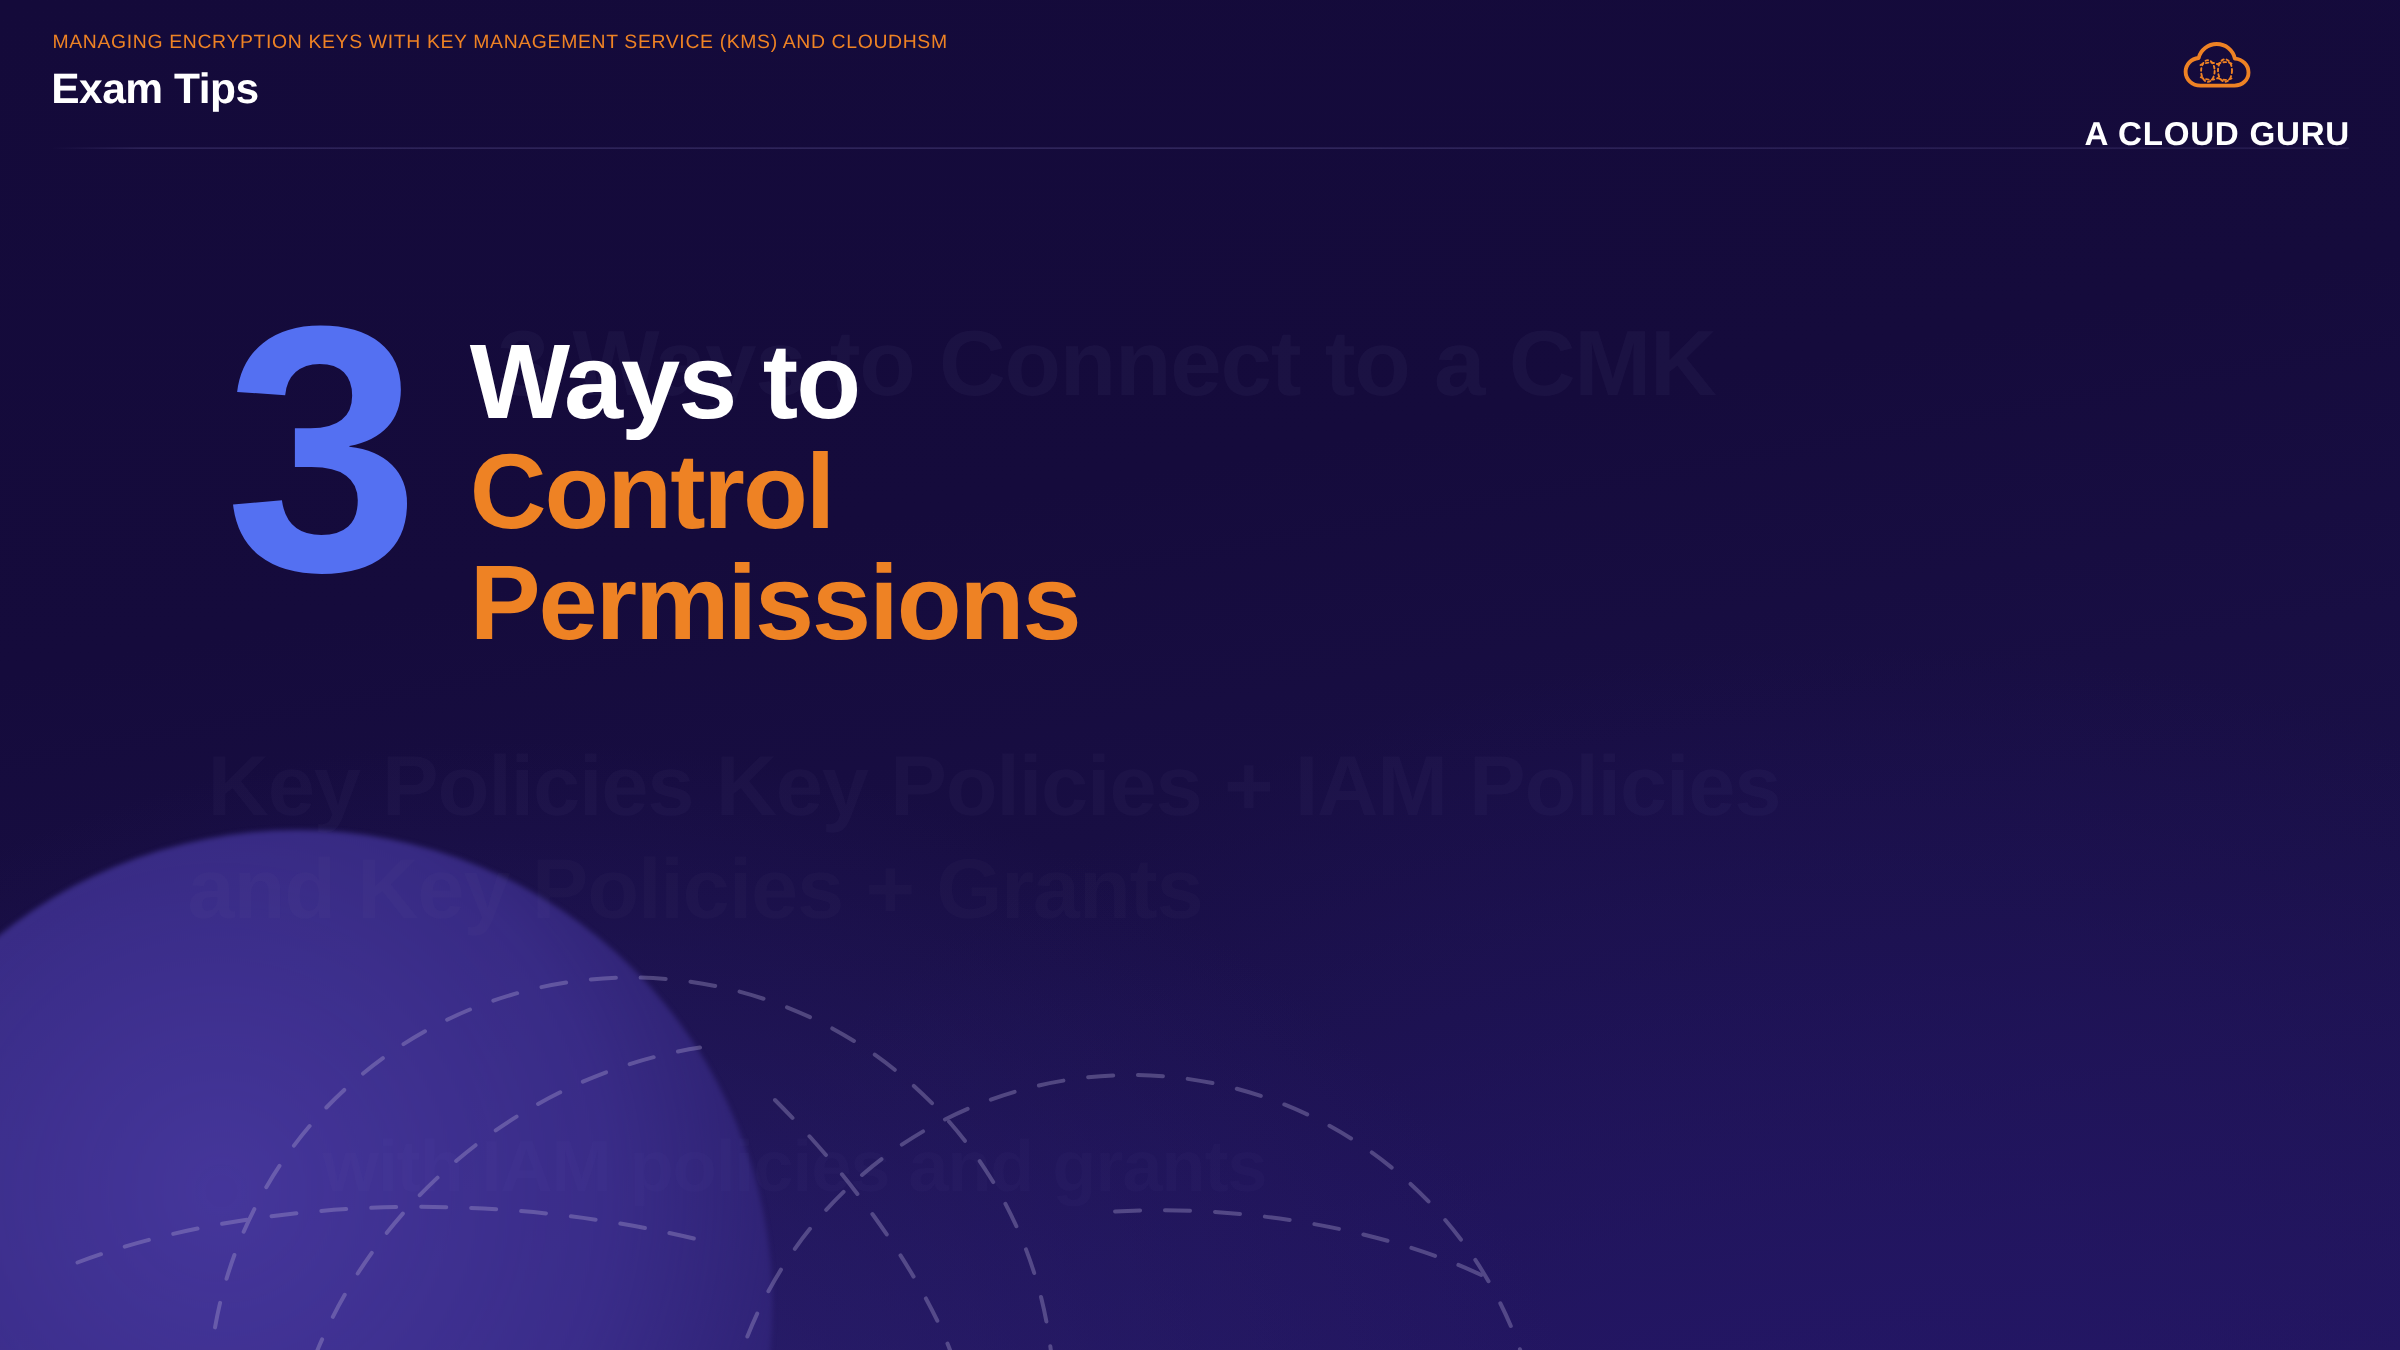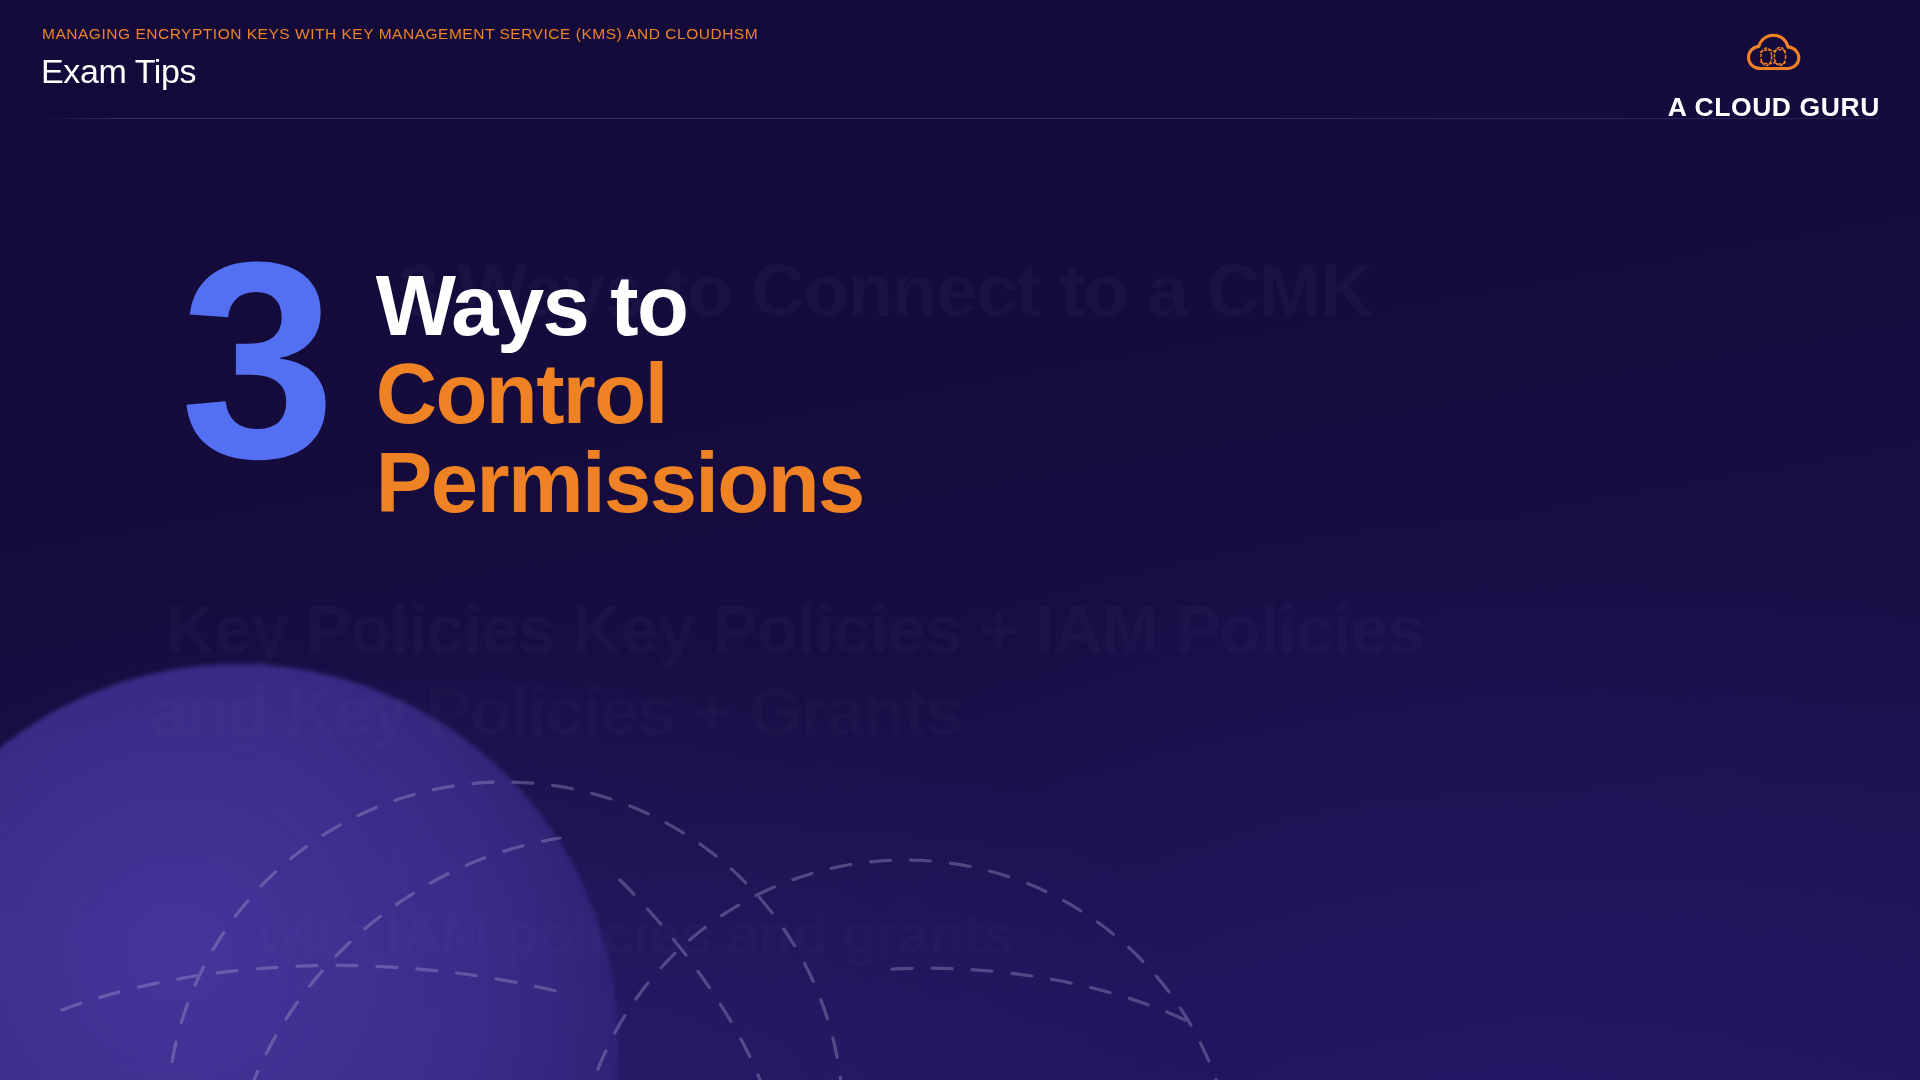--- a/index.html
+++ b/index.html
@@ -103,21 +103,21 @@
     letter-spacing: 0.52px;
     color: #ee8224;
     text-transform: uppercase;
   }
 
   .page-title {
     position: absolute;
     left: 41px;
     top: 52px;
     font-size: 34px;
-    font-weight: 400;
+    font-weight: 700;
     letter-spacing: -0.4px;
     color: #ffffff;
   }
 
   .divider {
     position: absolute;
     left: 41px;
     top: 118px;
     width: 1838px;
     height: 1px;

